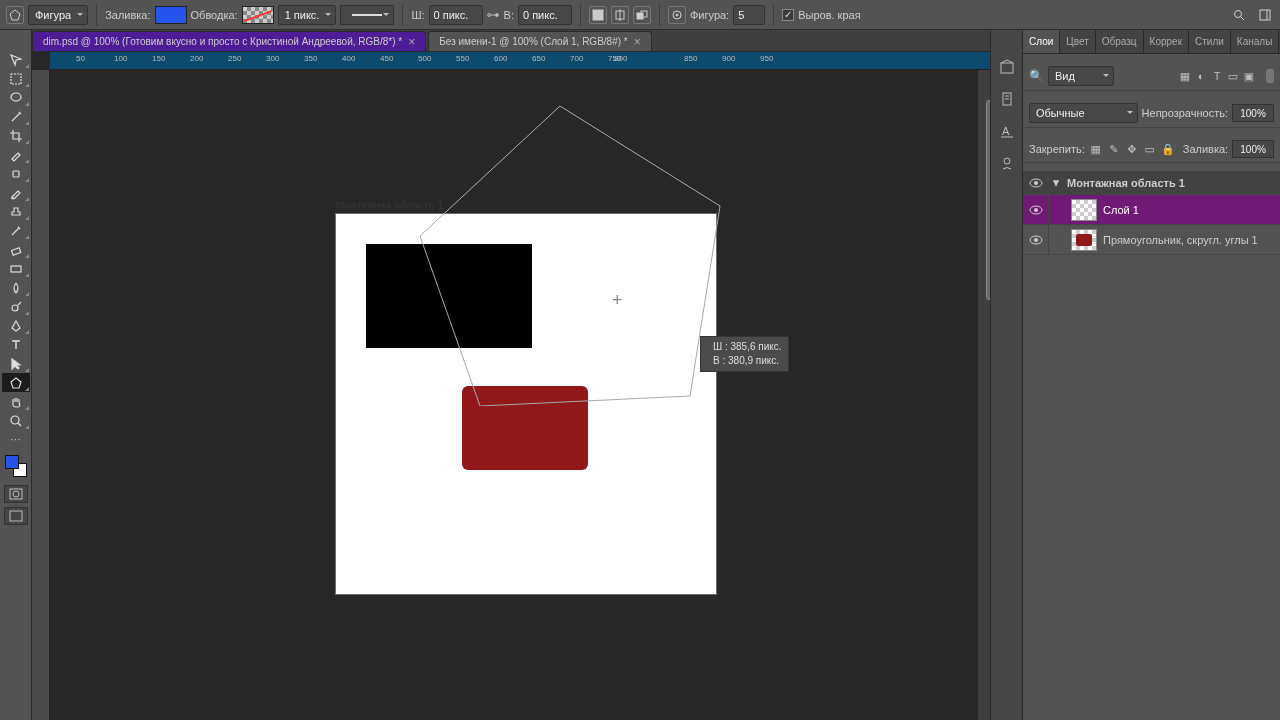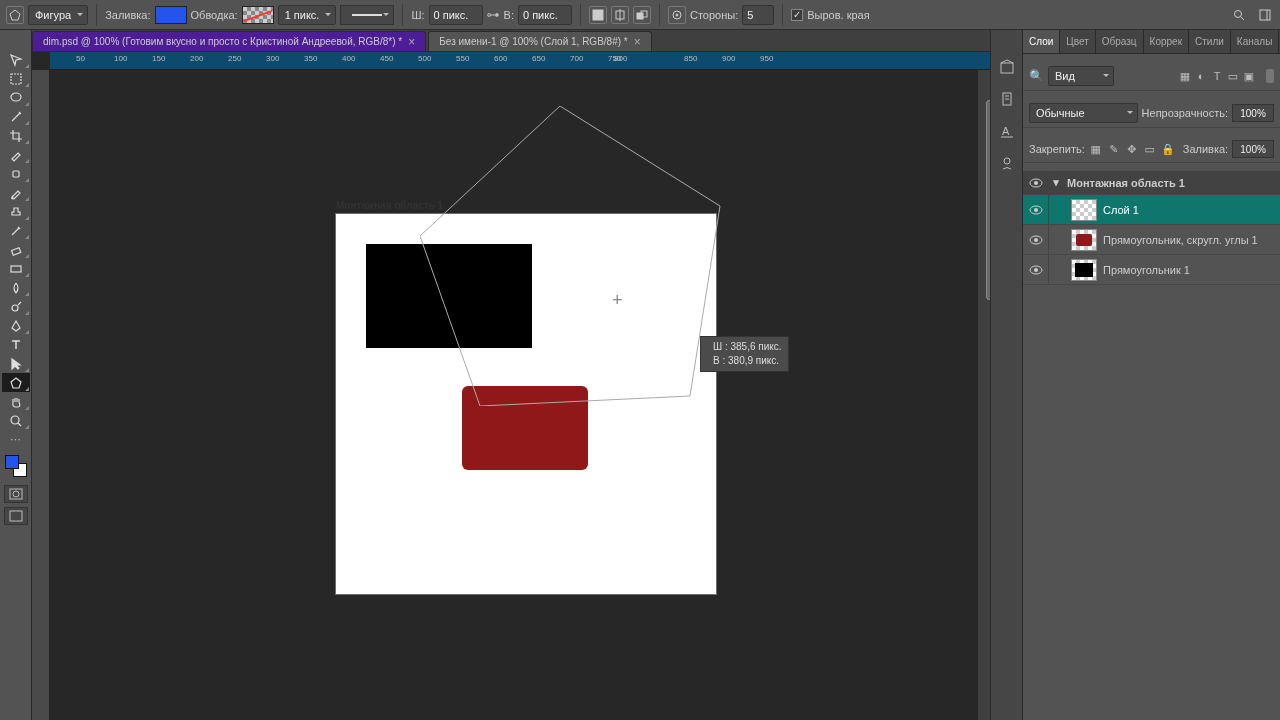--- a/index.html
+++ b/index.html
@@ -224,21 +224,21 @@
     border:1px solid #333; color:#eee; display:flex;align-items:center;
     justify-content:center; font-size:10px; }
   .lock-icons { display:flex; gap:4px; }
   .lock-icons span { width:14px;height:14px; color:#bbb; display:flex;
     align-items:center;justify-content:center; font-size:11px;}
   .layer-list { flex:1; overflow:auto; }
   .layer {
     display:flex; align-items:center; height:30px;
     border-bottom:1px solid #464646;
   }
-  .layer.selected { background:#0f766e; color:#fff; }
+  .layer.selected { background:#701a75; color:#fff; }
   .eye { width:26px; display:flex;align-items:center;justify-content:center;
     border-right:1px solid #444; height:100%; }
   .eye svg{width:14px;height:14px;fill:#ccc;}
   .indent { width:16px; }
   .thumb {
     width:26px; height:22px; border:1px solid #888; background:#fff;
     margin:0 6px; position:relative;
     background-image:
       linear-gradient(45deg,#ccc 25%,transparent 25%,transparent 75%,#ccc 75%),
       linear-gradient(45deg,#ccc 25%,#fff 25%,#fff 75%,#ccc 75%);
@@ -295,21 +295,21 @@
         <rect x="5" y="2" width="6" height="6" fill="none" stroke="#ccc"></rect>
       </svg>
   </div>
   <div class="sep"></div>
   <div class="ico-box">
     <svg viewBox="0 0 12 12">
         <circle cx="6" cy="6" r="4" fill="none" stroke="#ccc"></circle>
         <circle cx="6" cy="6" r="1" fill="#ccc"></circle>
       </svg>
   </div>
-  <span>Стороны:</span>
+  <span>Фигура:</span>
   <div class="num-input" style="width:32px">5</div>
   <div class="sep"></div>
   <div class="chk on"></div>
   <span>Выров. края</span>
 
   <div class="right-icons">
     <div class="ico-box">
       <svg viewBox="0 0 12 12">
           <circle cx="5" cy="5" r="3.5" fill="none" stroke="#ccc"></circle>
           <line x1="8" y1="8" x2="11" y2="11" stroke="#ccc"></line>
@@ -596,25 +596,14 @@
       <div class="eye">
         <svg viewBox="0 0 14 14">
             <ellipse cx="7" cy="7" rx="6" ry="4" fill="none" stroke="#ccc"></ellipse>
             <circle cx="7" cy="7" r="2" fill="#ccc"></circle>
           </svg>
       </div>
       <div class="indent"></div>
       <div class="thumb red"></div>
       <span>Прямоугольник, скругл. углы 1</span>
     </div>
-    <div class="layer">
-      <div class="eye">
-        <svg viewBox="0 0 14 14">
-            <ellipse cx="7" cy="7" rx="6" ry="4" fill="none" stroke="#ccc"></ellipse>
-            <circle cx="7" cy="7" r="2" fill="#ccc"></circle>
-          </svg>
-      </div>
-      <div class="indent"></div>
-      <div class="thumb black"></div>
-      <span>Прямоугольник 1</span>
-    </div>
   </div>
 </div>
 
 </body></html>

